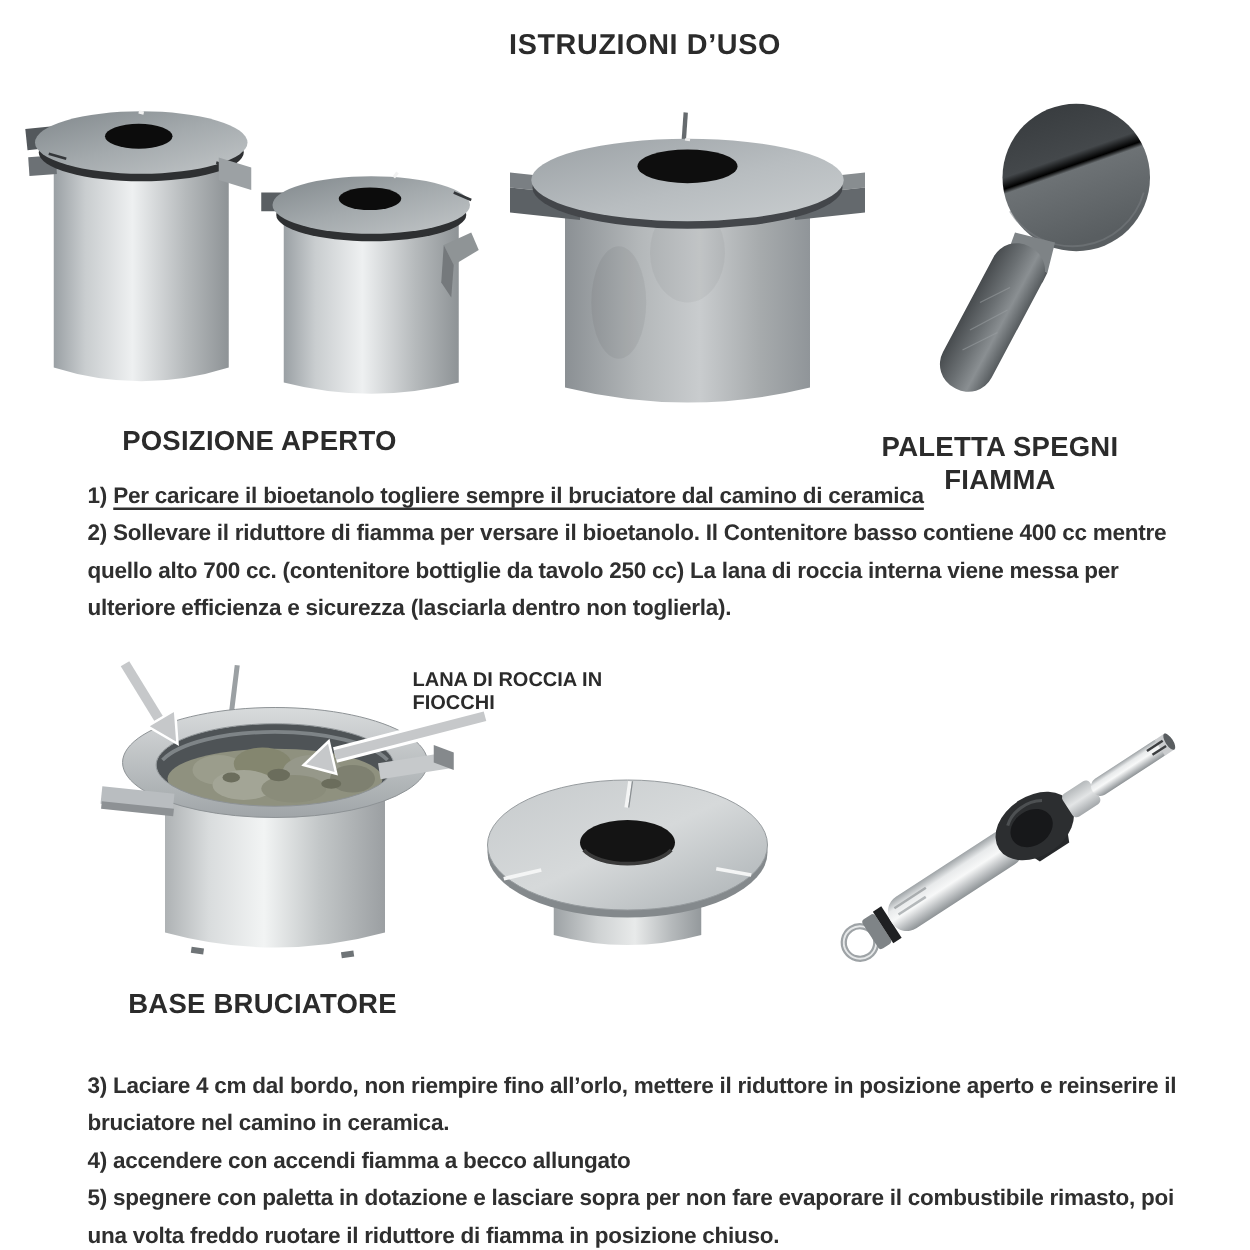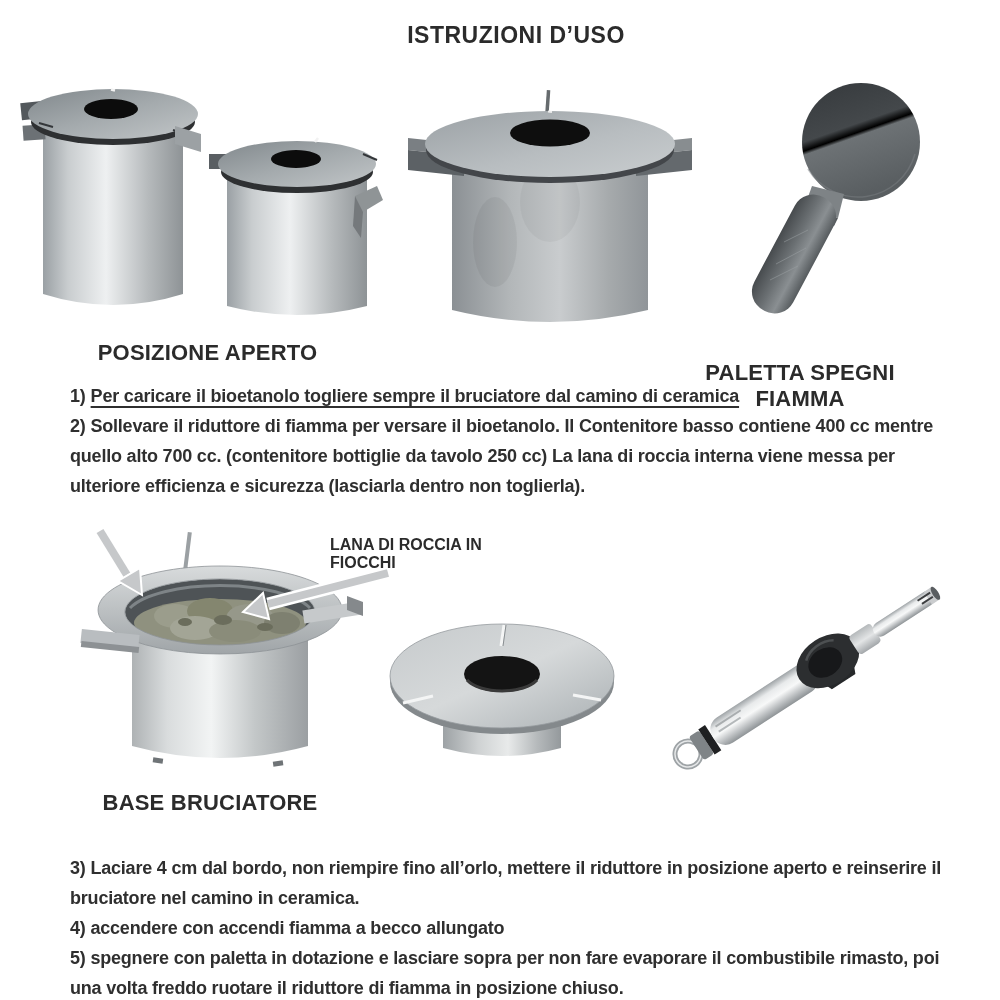--- a/index.html
+++ b/index.html
@@ -27,21 +27,21 @@
   .caption {
     position: absolute;
     text-align: center;
     font-size: 22px;
     font-weight: bold;
     color: #2b2b2b;
     letter-spacing: 0.2px;
   }
   .cap-open    { left: 15px;  top: 340px; width: 385px; }
   .cap-closed  { left: 395px; top: 340px; width: 310px; }
-  .cap-paddle  { left: 665px; top: 360px; width: 270px; }
+  .cap-paddle  { left: 665px; top: 345px; width: 270px; }
   .cap-base    { left: 60px;  top: 790px; width: 300px; }
   .cap-reducer { left: 340px; top: 790px; width: 300px; }
   .cap-lighter { left: 662px; top: 790px; width: 300px; }
 
   .fig-open    { left: 15px;  top: 68px;  width: 385px; height: 268px; }
   .fig-closed  { left: 400px; top: 82px;  width: 300px; height: 252px; }
   .fig-paddle  { left: 718px; top: 74px;  width: 230px; height: 258px; }
   .fig-base    { left: 75px;  top: 528px; width: 290px; height: 252px; }
   .fig-reducer { left: 385px; top: 600px; width: 235px; height: 177px; }
   .fig-lighter { left: 640px; top: 558px; width: 320px; height: 217px; }

